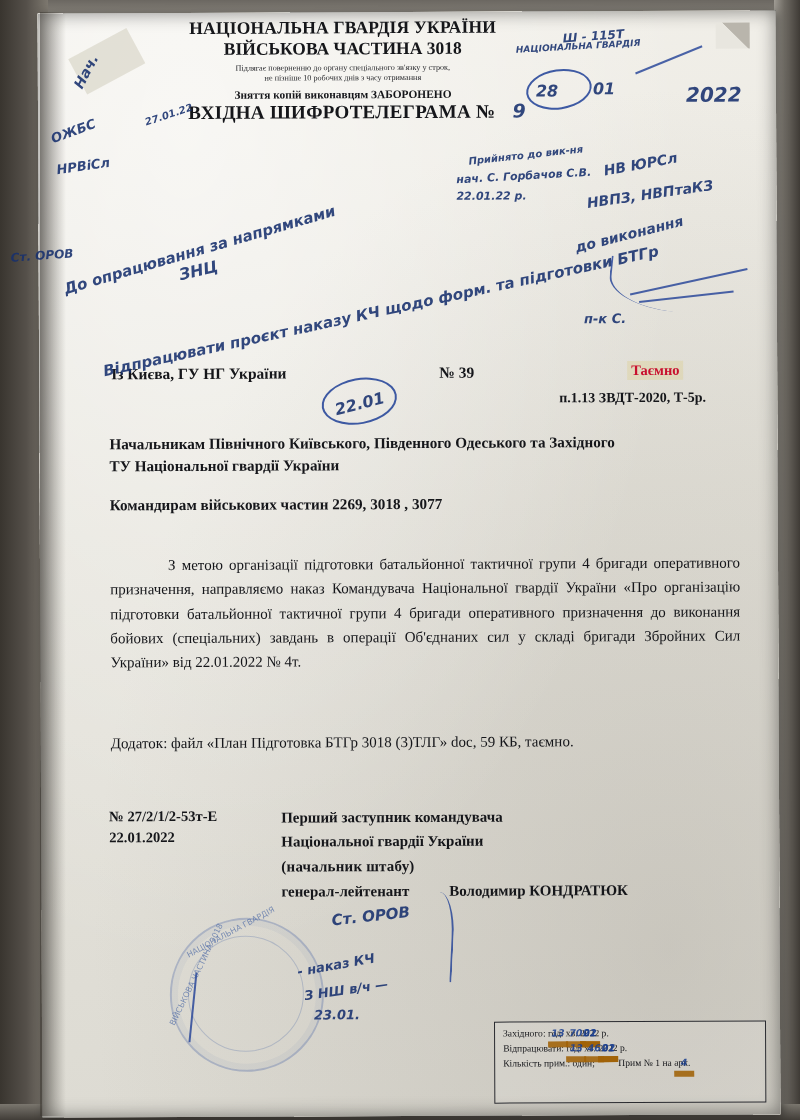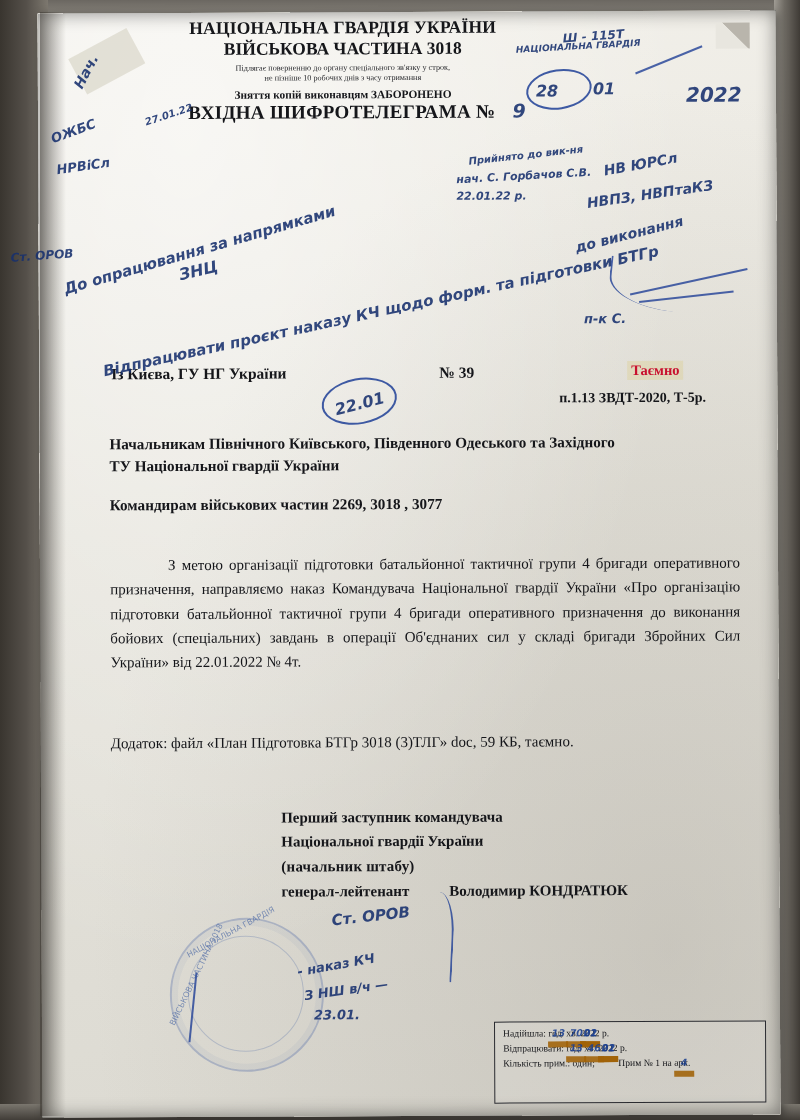--- a/index.html
+++ b/index.html
@@ -329,33 +329,37 @@
 
     <div class="addr">
       <div>Начальникам Північного Київського, Південного Одеського та Західного</div>
       <div>ТУ Національної гвардії України</div>
     </div>
     <div class="addr2">Командирам військових частин  2269, 3018 , 3077</div>
 
     <div class="body-text">З метою організації підготовки батальйонної тактичної групи 4 бригади оперативного призначення, направляємо наказ Командувача Національної гвардії України «Про організацію підготовки батальйонної тактичної групи 4 бригади оперативного призначення до виконання бойових (спеціальних) завдань в операції Об'єднаних сил  у складі бригади Збройних Сил України» від 22.01.2022 № 4т.</div>
     <div class="attach">Додаток:   файл «План Підготовка БТГр 3018 (3)ТЛГ» doc, 59 КБ, таємно.</div>
 
+    <div class="outnum">
+      <div>№ 27/2/1/2-53т-Е</div>
+      <div>22.01.2022</div>
+    </div>
     <div class="signer">
       <div>Перший    заступник    командувача</div>
       <div>Національної гвардії України</div>
       <div class="role3">(начальник штабу)</div>
       <div class="nameline">
         <span>генерал-лейтенант</span>
         <span>Володимир КОНДРАТЮК</span>
       </div>
     </div>
 
     <div class="recv-box">
       <div>
-        <span>Надійшла:</span>
+        <span>Західного:</span>
         <span class="u hw">13</span>
         <span>год.</span>
         <span class="u hw">70</span>
         <span>хв.</span>
         <span class="u hw">22</span>
         <span class="u hw">01</span>
         <span>2022 р.</span>
       </div>
       <div>
         <span>Відпрацювати:</span>

